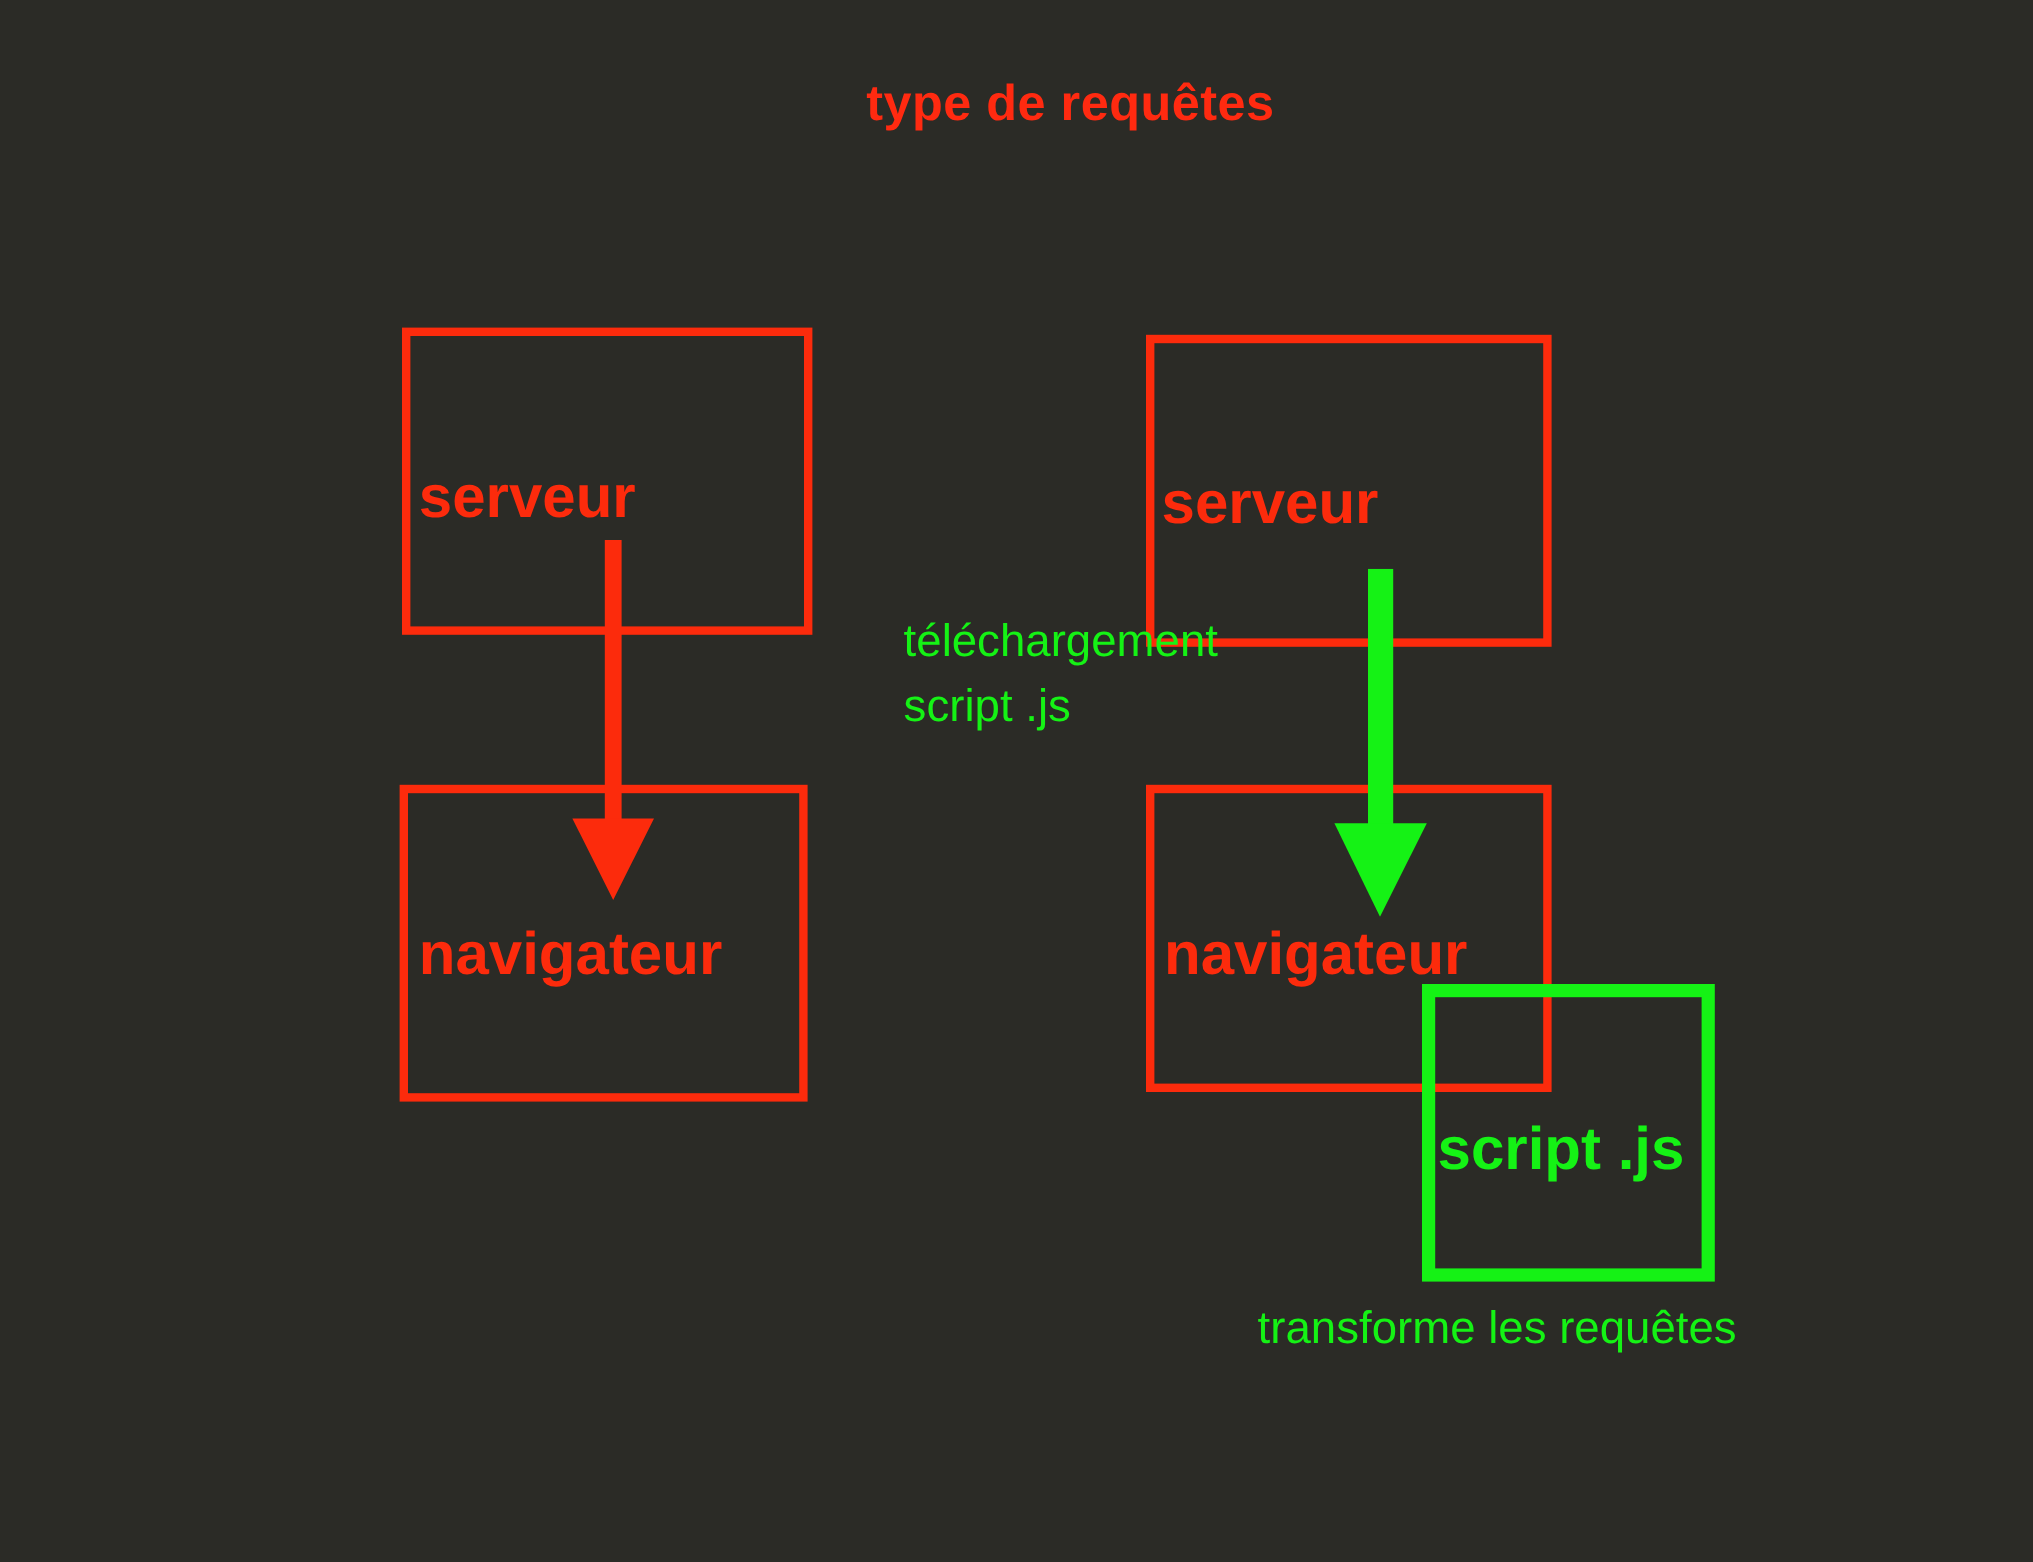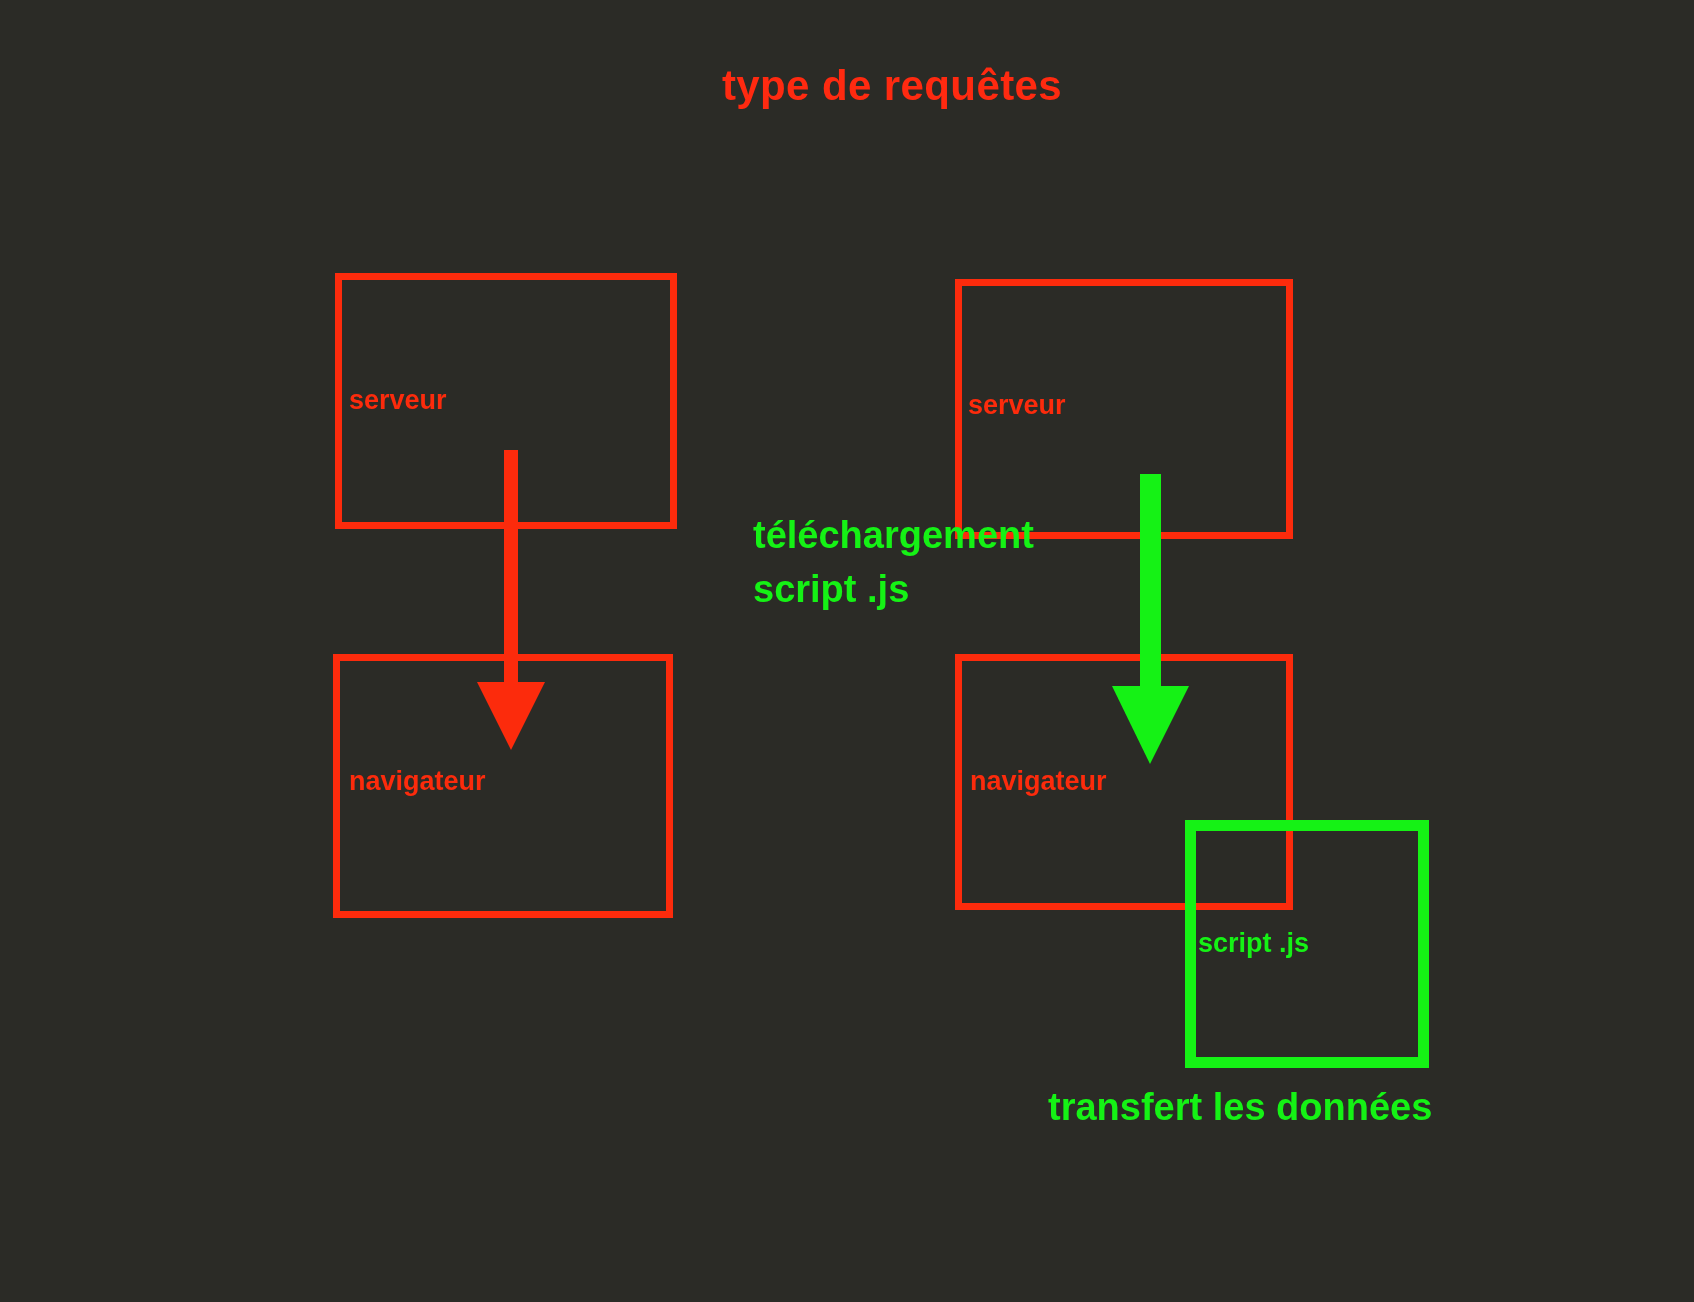--- a/index.html
+++ b/index.html
@@ -43,38 +43,38 @@
   
   #box-server-left  { left: 335px; top: 273px; width: 342px; height: 256px; }
   #box-browser-left { left: 333px; top: 654px; width: 340px; height: 264px; }
   
   #box-server-right  { left: 955px; top: 279px; width: 338px; height: 260px; }
   #box-browser-right { left: 955px; top: 654px; width: 338px; height: 256px; }
   #box-script-right  { left: 1185px; top: 820px; width: 244px; height: 248px; z-index: 6; }
 
   .box-label {
     position: absolute;
-    font-size: 27px;
+    font-size: 50px;
     font-weight: bold;
     white-space: nowrap;
     z-index: 7;
   }
   .label-red   { color: #fc2b0c; }
   .label-green { color: #15f215; }
 
   #label-server-left   { left: 349px; top: 385px; }
   #label-browser-left  { left: 349px; top: 766px; }
   #label-server-right  { left: 968px; top: 390px; }
   #label-browser-right { left: 970px; top: 766px; }
   #label-script-right  { left: 1198px; top: 928px; }
 
   .note {
     position: absolute;
     font-size: 38px;
-    font-weight: bold;
+    font-weight: normal;
     line-height: 54px;
     white-space: nowrap;
     z-index: 7;
   }
   #note-transfer  { left: 48px;   top: 556px; color: #fc2b0c; }
   #note-download  { left: 753px;  top: 508px; color: #15f215; }
   #note-transform { left: 1048px; top: 1080px; color: #15f215; }
 
   .arrow {
     position: absolute;
@@ -121,15 +121,15 @@
 
   <div class="box box-green" id="box-script-right"></div>
 
   <div class="box-label label-green" id="label-script-right">script .js</div>
 
   <div class="note" id="note-download">
     <div>téléchargement</div>
     <div>script .js</div>
   </div>
 
-  <div class="note" id="note-transform">transfert les données</div>
+  <div class="note" id="note-transform">transforme les requêtes</div>
 
 </div>
 
 </body></html>

